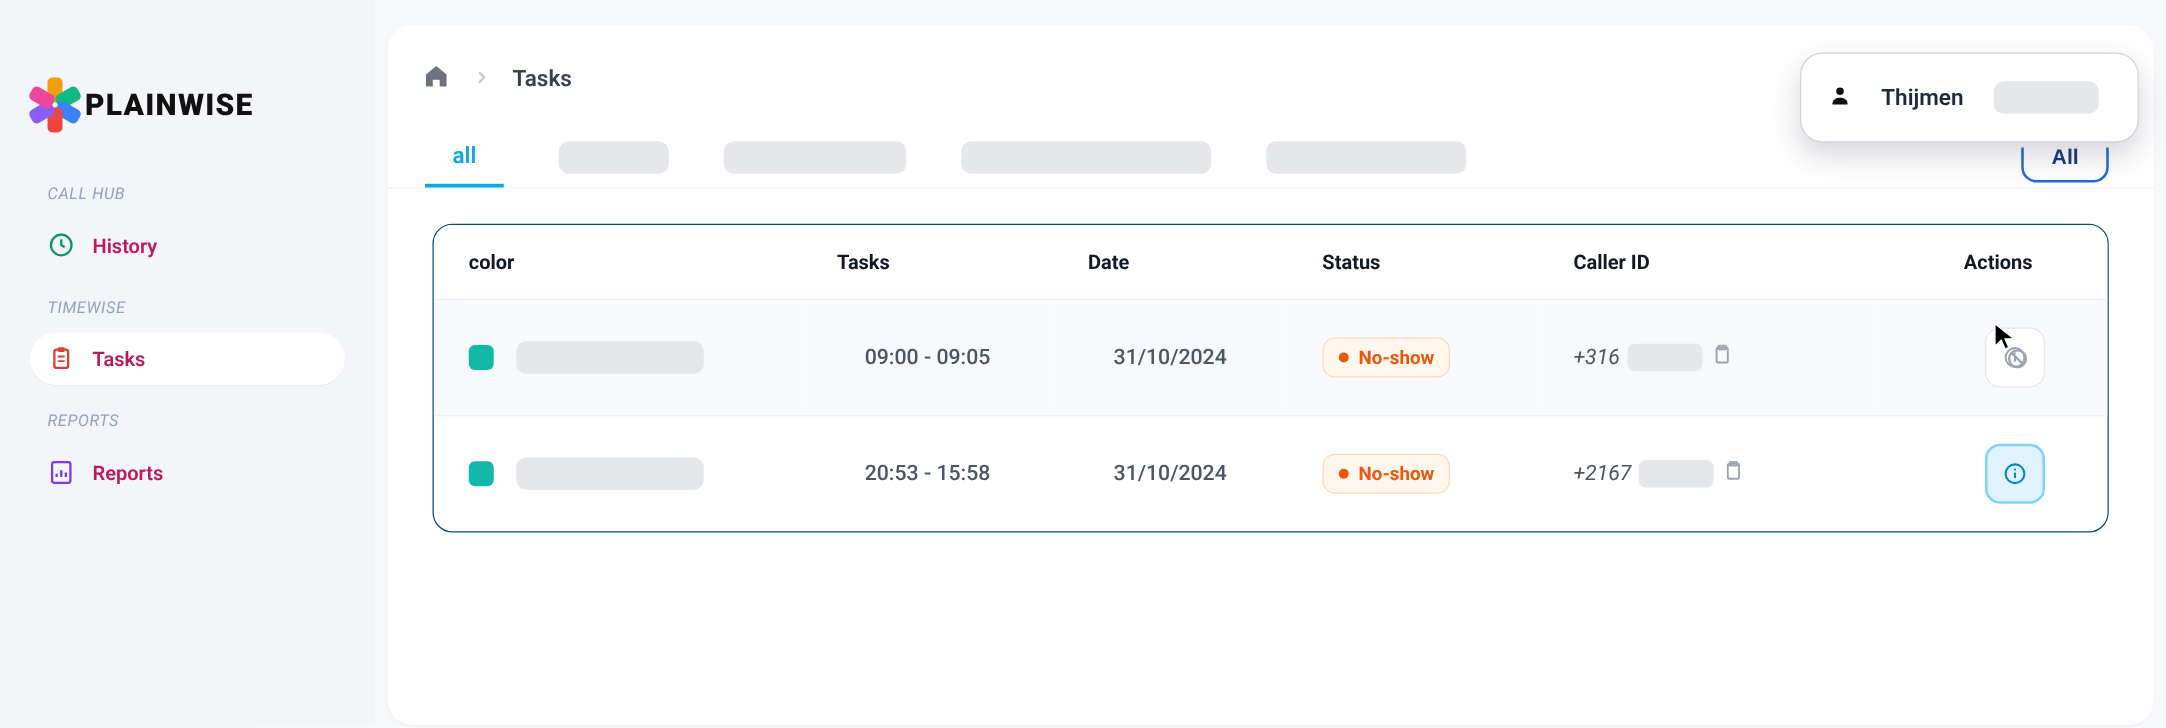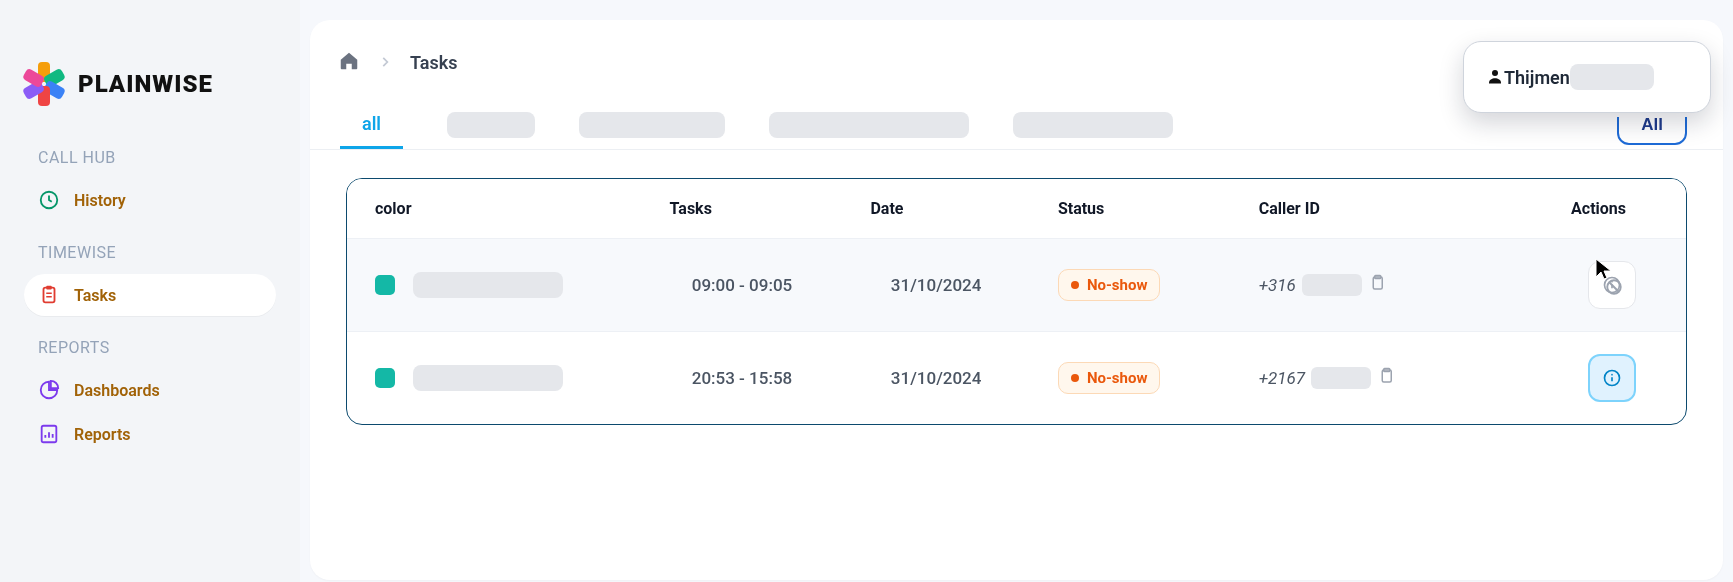--- a/index.html
+++ b/index.html
@@ -22,49 +22,49 @@
   
   .sidebar {
     width: 300px;
     flex-shrink: 0;
     padding: 50px 20px 20px 20px;
     background: #f3f5f8;
   }
   .brand {
     display: flex;
     align-items: center;
-    gap: 10px;
     margin: 10px 0 40px 0;
   }
   .brand-logo {
     width: 48px;
     height: 48px;
     position: relative;
   }
   .brand-name {
     font-weight: 900;
     letter-spacing: 1px;
     font-size: 24px;
     color: #111;
   }
   .section-label {
-    font-size: 16px;
+    font-size: 13px;
     color: #94a3b8;
     letter-spacing: 0.5px;
     margin: 22px 0 12px 18px;
+    font-style: italic;
   }
   .nav-item {
     display: flex;
     align-items: center;
     gap: 14px;
     padding: 10px 14px;
     border-radius: 22px;
     font-size: 16px;
     font-weight: 600;
-    color: #a16207;
+    color: #be185d;
     cursor: pointer;
     margin: 2px 4px;
   }
   .nav-item.active {
     background: #fff;
     box-shadow: 0 1px 0 rgba(0,0,0,0.04);
   }
   .nav-icon {
     width: 22px;
     height: 22px;
@@ -147,29 +147,29 @@
     font-size: 17px;
     padding: 8px 22px;
     border-radius: 12px;
     background: #fff;
     cursor: pointer;
   }
   .user-pop {
     position: absolute;
     top: -60px;
     right: 12px;
-    width: 248px;
+    width: 271px;
     background: #fff;
     border: 1px solid #cfd4dc;
     border-radius: 18px;
     box-shadow: 0 10px 24px rgba(15, 23, 42, 0.18), 0 0 0 4px #fff;
     padding: 22px 22px;
     display: flex;
     align-items: center;
-    gap: 0;
+    gap: 24px;
     z-index: 5;
   }
   .user-pop .uname {
     font-size: 18px;
     font-weight: 600;
   }
   .user-skel {
     width: 84px;
     height: 26px;
     border-radius: 8px;
@@ -330,29 +330,20 @@
             <path d="M9 10h6M9 14h6" stroke-width="1.6"></path>
           </svg>
       </span>
       <span>Tasks</span>
     </div>
 
     <div class="section-label">REPORTS</div>
     <div class="nav-item">
       <span class="nav-icon">
         <svg width="22" height="22" viewBox="0 0 24 24" fill="none" stroke="#7c3aed" stroke-width="2">
-            <path d="M12 3a9 9 0 1 0 9 9h-9V3z"></path>
-            <path d="M14 2a8 8 0 0 1 8 8h-8V2z"></path>
-          </svg>
-      </span>
-      <span>Dashboards</span>
-    </div>
-    <div class="nav-item">
-      <span class="nav-icon">
-        <svg width="22" height="22" viewBox="0 0 24 24" fill="none" stroke="#7c3aed" stroke-width="2">
             <rect x="4" y="3" width="16" height="18" rx="2"></rect>
             <path d="M8 16v-3M12 16v-6M16 16v-4"></path>
           </svg>
       </span>
       <span>Reports</span>
     </div>
   </aside>
 
   <main class="main">
     <div class="panel">

